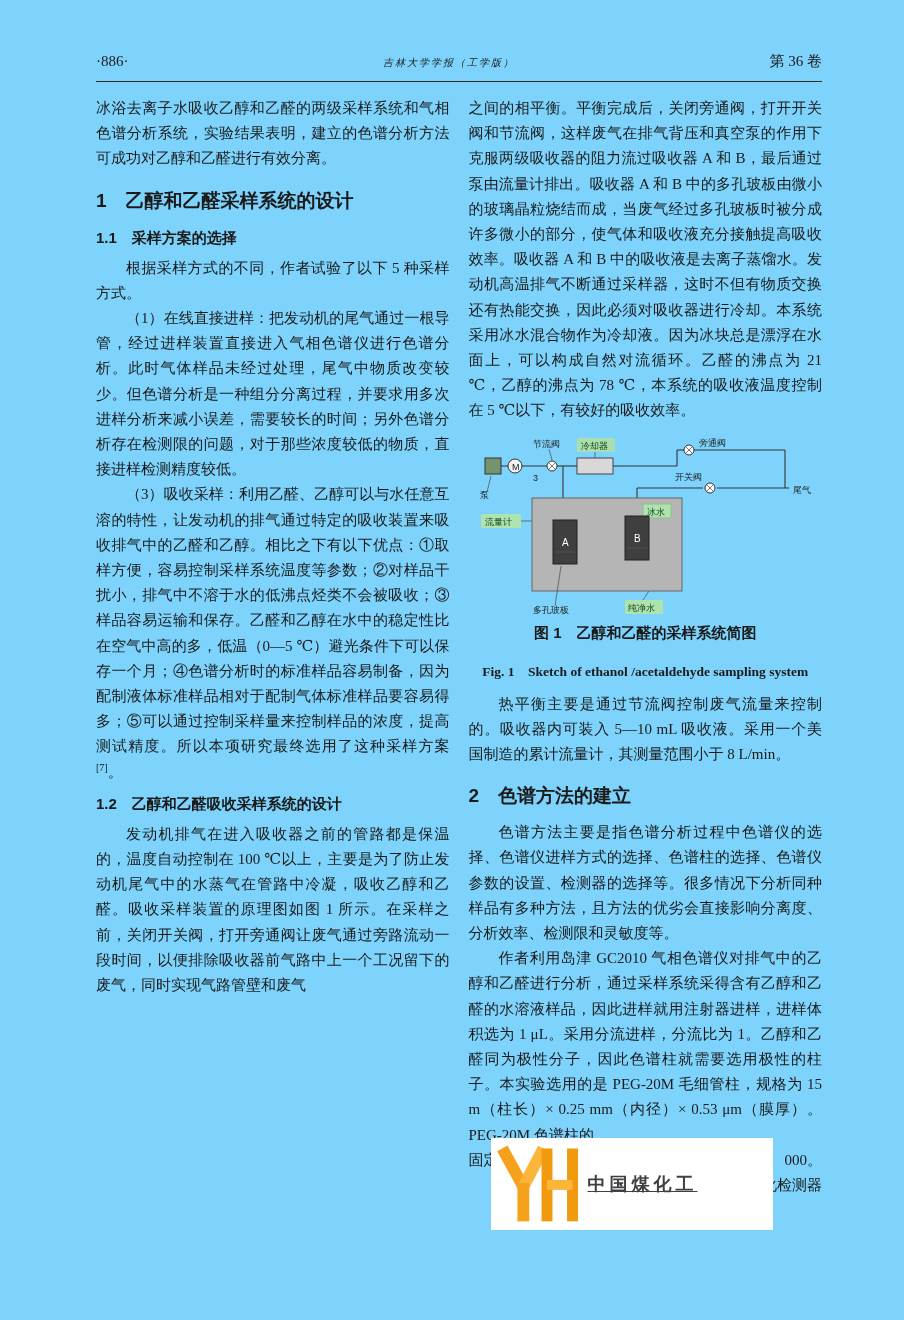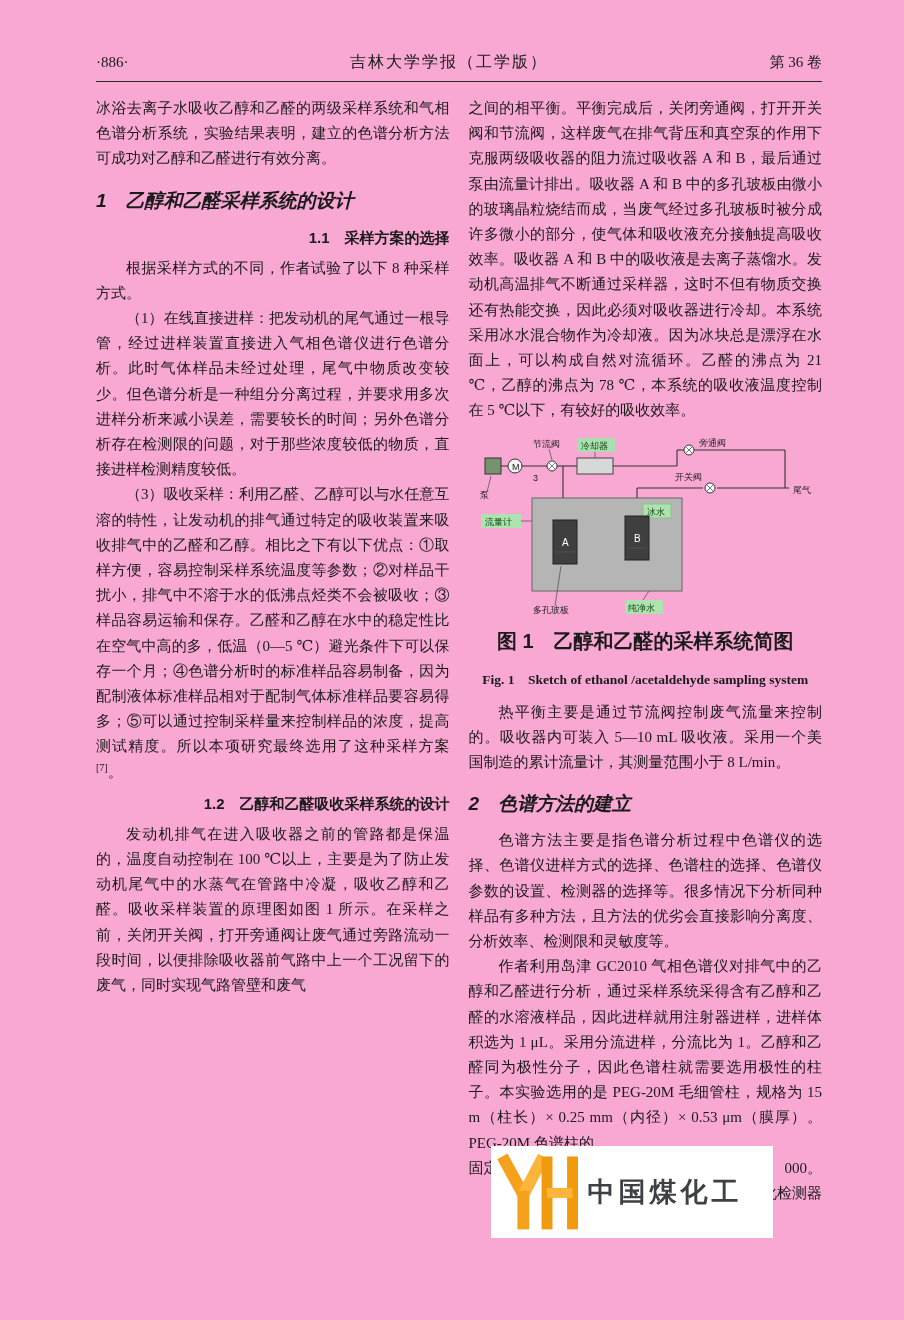--- a/index.html
+++ b/index.html
@@ -4,75 +4,75 @@
 <style>
   * { margin:0; padding:0; box-sizing:border-box; }
   body {
     width:904px; height:1320px;
     background:#f4f4f2;
     font-family:"Liberation Serif","DejaVu Serif",serif;
     color:#1a1a1a;
   }
   .page {
     position:relative; width:904px; height:1320px;
-    background:#f9a8d4; overflow:hidden;
+    background:#7dd3fc; overflow:hidden;
   }
   .header {
     position:absolute; top:52px; left:96px; width:726px;
     display:flex; justify-content:space-between; align-items:baseline;
     font-size:15px;
   }
-  .header .journal { font-size:16px; letter-spacing:2px; }
+  .header .journal { font-size:10px; letter-spacing:2px;font-style:italic; }
   .rule {
     position:absolute; top:81px; left:96px; width:726px;
     border-top:1.6px solid #2b2b2b;
   }
   .columns {
     position:absolute; top:96px; left:96px; width:726px;
     display:flex; gap:19px;
   }
   .col { width:353.5px; font-size:15px; line-height:25.2px; text-align:justify; }
   p.body { text-indent:2em; }
   p.cont { text-indent:0; }
   h2.sec {
     font-family:"Liberation Sans","DejaVu Sans",sans-serif;
     font-size:19px; font-weight:bold; line-height:26px;
-    margin:16px 0 11px; text-align:left;font-style:italic;
+    margin:16px 0 11px; text-align:left;
   }
   h3.sub {
     font-family:"Liberation Sans","DejaVu Sans",sans-serif;
     font-size:15px; font-weight:bold; line-height:25px;
-    margin:6px 0; text-align:right;
+    margin:6px 0; text-align:left;
   }
   sup.ref { font-size:10px; line-height:0; }
   .figure { margin:12px 0 4px; }
   .figure svg { display:block; margin:0 auto; }
   .cap-cn {
-    text-align:center; font-weight:bold; font-size:20px;
-    font-family:"Liberation Sans","DejaVu Sans",sans-serif;
-    margin-top:8px; line-height:22px;
+    text-align:center; font-weight:bold; font-size:15px;
+    font-family:"Liberation Sans","DejaVu Sans",sans-serif;
+    line-height:22px;
   }
   .cap-en {
     text-align:center; font-weight:bold; font-size:13.5px;
     margin:18px 0 10px; line-height:20px;
   }
   .frag-wrap { position:relative; }
   .frag1 { display:flex; justify-content:space-between; }
   .frag2 { text-align:right; }
   .watermark {
     position:absolute; left:22px; top:-10px;
     width:282px; height:92px; background:#ffffff;
     display:flex; align-items:center; gap:9px;
     padding:2px 4px; z-index:3;
   }
   .wm-text { display:flex; flex-direction:column; justify-content:center; }
   .wm-cn {
     font-family:"Liberation Sans","DejaVu Sans",sans-serif;
-    font-size:27px; font-weight:bold; color:#3e4144;
-    letter-spacing:4px; line-height:34px;
+    font-size:18px; font-weight:bold; color:#3e4144;
+    letter-spacing:4px; line-height:34px;text-decoration:underline;
   }
   .wm-en {
     font-family:"Liberation Sans","DejaVu Sans",sans-serif;
     font-size:32px; font-weight:bold; color:#b4b9bf;
     letter-spacing:9px; line-height:40px;
   }
   .footer-wm {
     position:absolute; left:96px; top:1320px;
     font-family:"Liberation Sans","DejaVu Sans",sans-serif;
     font-size:15px; color:#3a3a3a; letter-spacing:3px;
@@ -95,21 +95,21 @@
     <span>第 36 卷</span>
   </div>
   <div class="rule"></div>
 
   <div class="columns">
 
     <div class="col">
       <p class="cont">冰浴去离子水吸收乙醇和乙醛的两级采样系统和气相色谱分析系统，实验结果表明，建立的色谱分析方法可成功对乙醇和乙醛进行有效分离。</p>
       <h2 class="sec">1　乙醇和乙醛采样系统的设计</h2>
       <h3 class="sub">1.1　采样方案的选择</h3>
-      <p class="body">根据采样方式的不同，作者试验了以下 8 种采样方式。</p>
+      <p class="body">根据采样方式的不同，作者试验了以下 5 种采样方式。</p>
       <p class="body">（1）在线直接进样：把发动机的尾气通过一根导管，经过进样装置直接进入气相色谱仪进行色谱分析。此时气体样品未经过处理，尾气中物质改变较少。但色谱分析是一种组分分离过程，并要求用多次进样分析来减小误差，需要较长的时间；另外色谱分析存在检测限的问题，对于那些浓度较低的物质，直接进样检测精度较低。</p>
       <p class="body"><span>（3）吸收采样：利用乙醛、乙醇可以与水任意互溶的特性，让发动机的排气通过特定的吸收装置来吸收排气中的乙醛和乙醇。相比之下有以下优点：①取样方便，容易控制采样系统温度等参数；②对样品干扰小，排气中不溶于水的低沸点烃类不会被吸收；③样品容易运输和保存。乙醛和乙醇在水中的稳定性比在空气中高的多，低温（0—5 ℃）避光条件下可以保存一个月；④色谱分析时的标准样品容易制备，因为配制液体标准样品相对于配制气体标准样品要容易得多；⑤可以通过控制采样量来控制样品的浓度，提高测试精度。所以本项研究最终选用了这种采样方案</span><sup class="ref">[7]</sup><span>。</span></p>
       <h3 class="sub">1.2　乙醇和乙醛吸收采样系统的设计</h3>
       <p class="body">发动机排气在进入吸收器之前的管路都是保温的，温度自动控制在 100 ℃以上，主要是为了防止发动机尾气中的水蒸气在管路中冷凝，吸收乙醇和乙醛。吸收采样装置的原理图如图 1 所示。在采样之前，关闭开关阀，打开旁通阀让废气通过旁路流动一段时间，以便排除吸收器前气路中上一个工况留下的废气，同时实现气路管壁和废气</p>
     </div>
 
     <div class="col">
       <p class="cont">之间的相平衡。平衡完成后，关闭旁通阀，打开开关阀和节流阀，这样废气在排气背压和真空泵的作用下克服两级吸收器的阻力流过吸收器 A 和 B，最后通过泵由流量计排出。吸收器 A 和 B 中的多孔玻板由微小的玻璃晶粒烧结而成，当废气经过多孔玻板时被分成许多微小的部分，使气体和吸收液充分接触提高吸收效率。吸收器 A 和 B 中的吸收液是去离子蒸馏水。发动机高温排气不断通过采样器，这时不但有物质交换还有热能交换，因此必须对吸收器进行冷却。本系统采用冰水混合物作为冷却液。因为冰块总是漂浮在水面上，可以构成自然对流循环。乙醛的沸点为 21 ℃，乙醇的沸点为 78 ℃，本系统的吸收液温度控制在 5 ℃以下，有较好的吸收效率。</p>
 
       <div class="figure">

